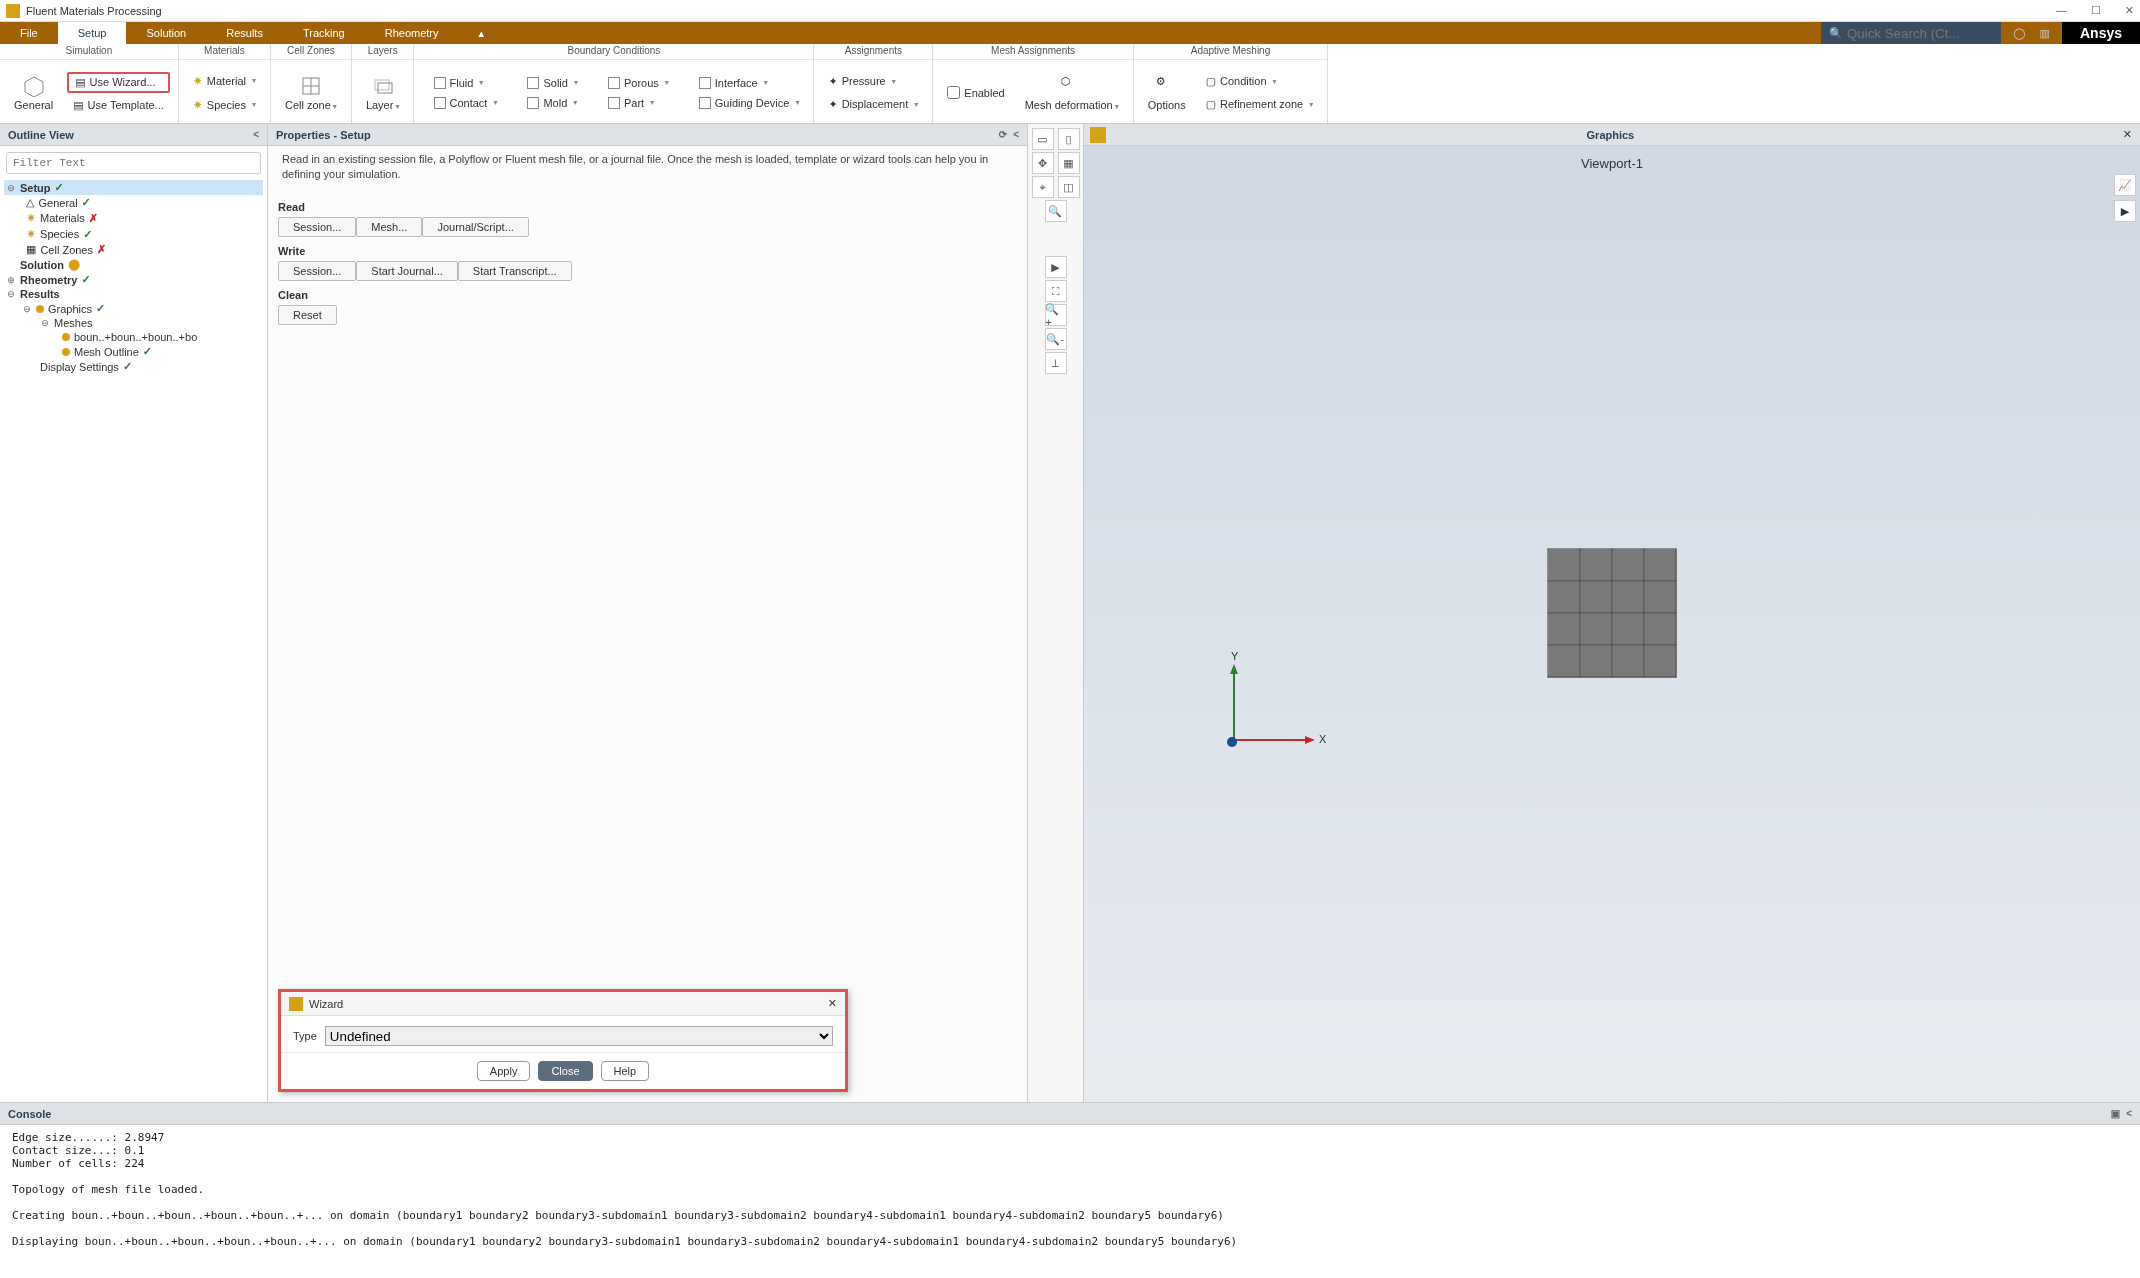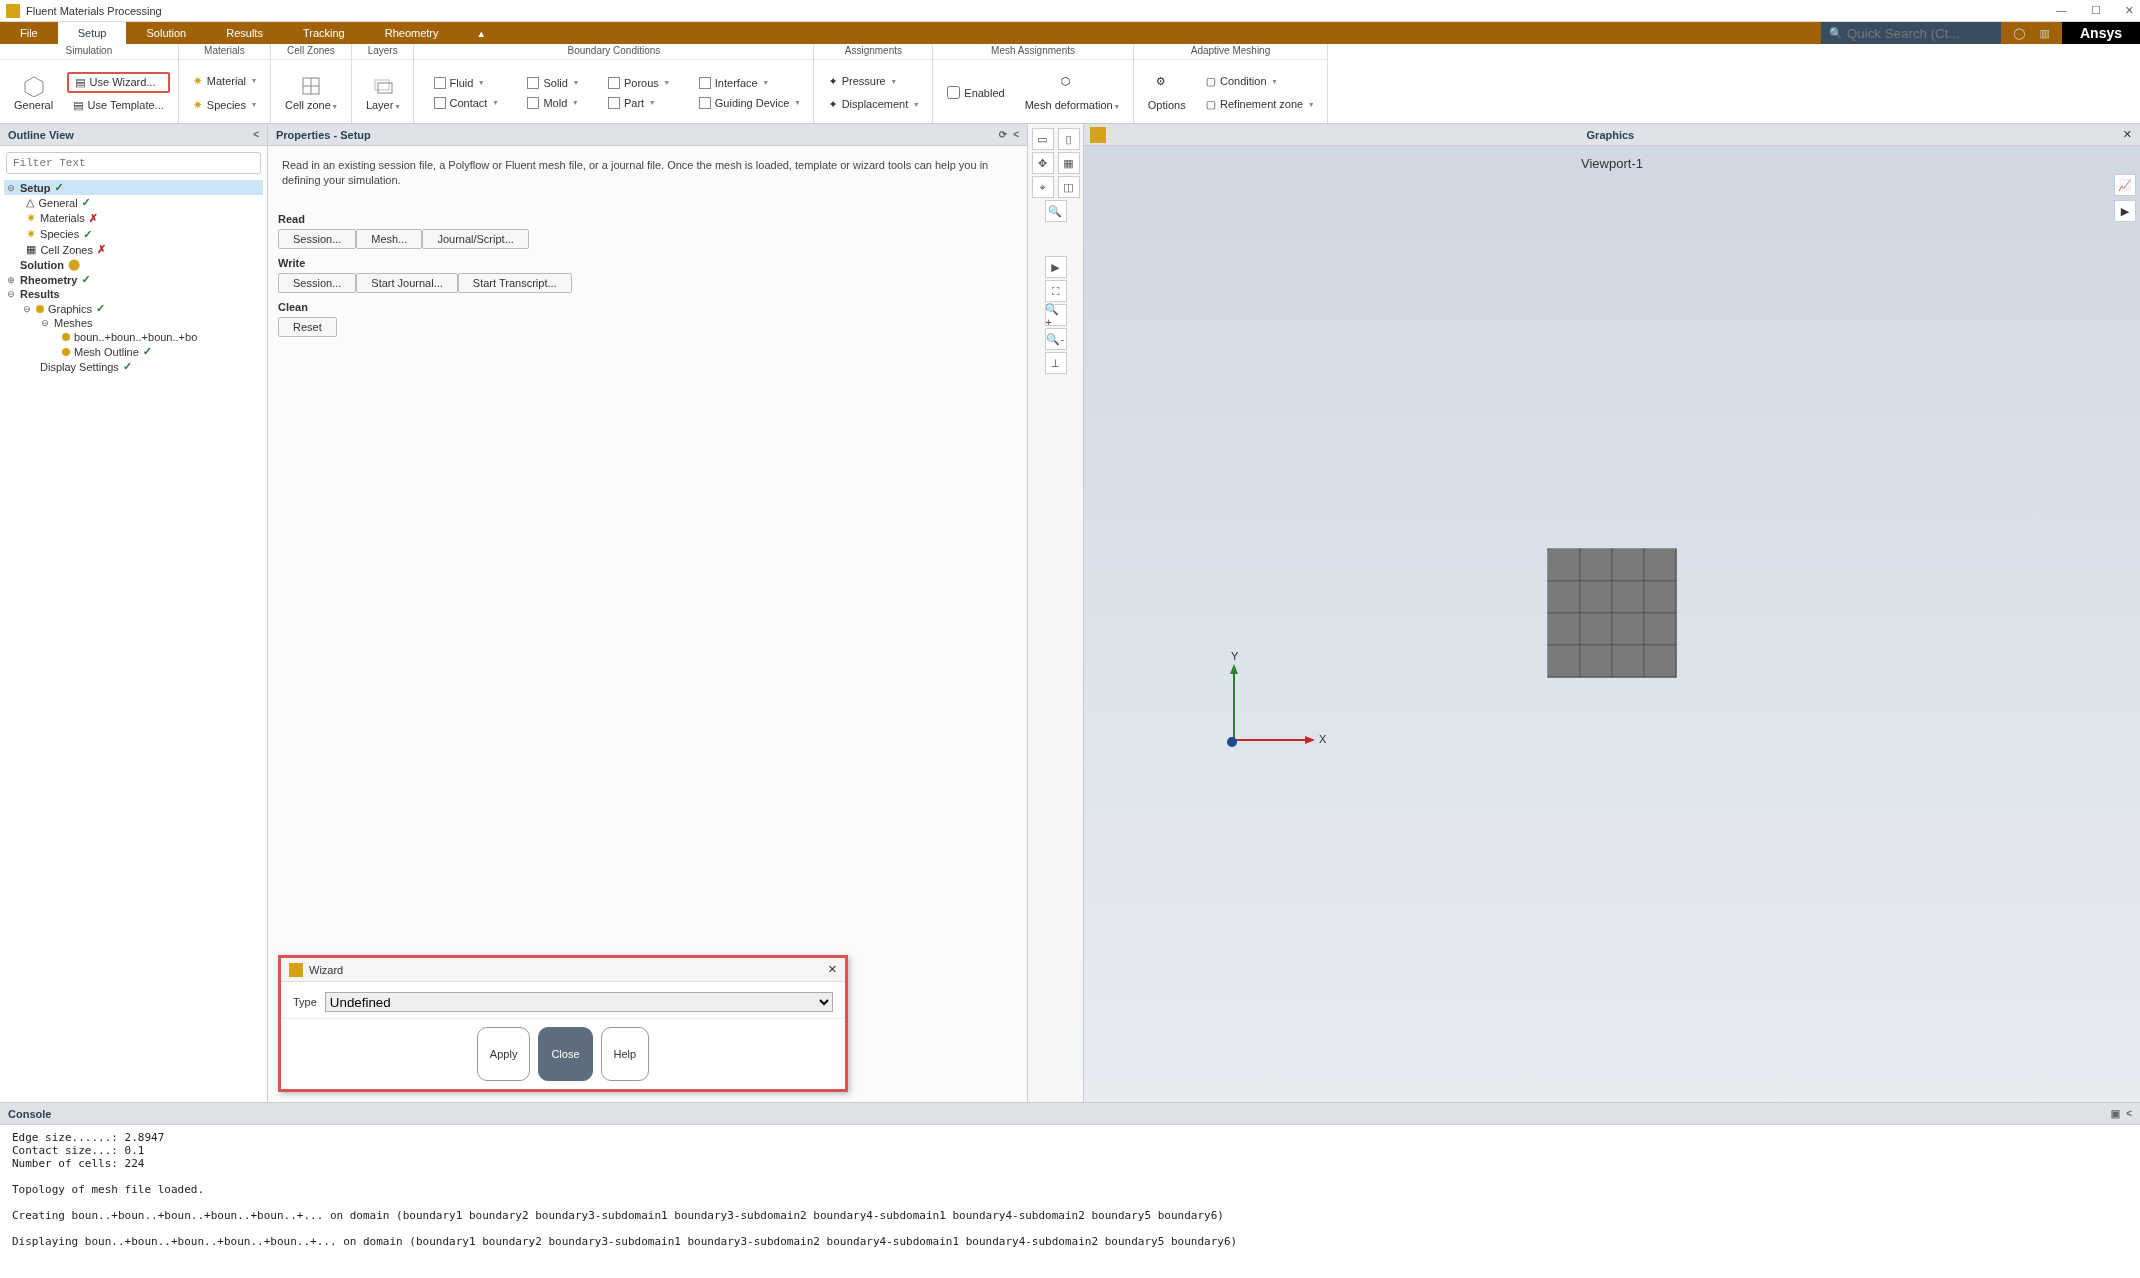--- a/index.html
+++ b/index.html
@@ -32,32 +32,32 @@
 .filter input { width: 100%; height: 22px; border: 1px solid #ccc; border-radius: 3px; padding: 0 6px; font-size: 11px; font-family: Liberation Mono, monospace; }
 .tree { padding: 0 4px; overflow: auto; flex: 1; }
 .tnode { display: flex; align-items: center; gap: 4px; padding: 1px 2px; white-space: nowrap; cursor: pointer; }
 .tnode.sel { background: #cce4f7; }
 .toggle { width: 10px; text-align: center; color: #666; cursor: pointer; font-size: 9px;}
 .chk { color: #2e7d32; font-weight: bold; }
 .xx { color: #c62828; font-weight: bold; }
 .warn { color: #d4a117; }
 .bullet { width:8px;height:8px;border-radius:50%;background:#d4a117;display:inline-block;}
 .props { flex: 0 0 760px; width:760px; background: #fbfbfb; border-right: 1px solid #ccc; display:flex; flex-direction:column; position:relative;}
-.props .hint { padding: 12px 14px; color: #444; line-height: 1.4; }
+.props .hint { padding: 6px 14px; color: #444; line-height: 1.4; }
 .props .sect { padding: 4px 10px; }
 .props .slabel { font-weight: 600; margin: 8px 0 4px 0; }
 .btnrow { display: flex; }
 .btn { border: 1px solid #bbb; background: #f7f7f7; padding: 3px 14px; border-radius: 2px; cursor: pointer; }
 .wizard { position: absolute; left: 10px; bottom: 10px; width: 570px; border: 3px solid #d9534f; background: #fff; box-shadow: 2px 2px 6px rgba(0,0,0,0.25); }
 .wizard .whdr { height: 24px; background: #f5f5f5; border-bottom: 1px solid #ddd; display: flex; align-items: center; padding: 0 8px; }
 .wizard .whdr .wicon { width: 14px; height: 14px; background: #d4a117; margin-right: 6px; }
 .wizard .wbody { padding: 10px 12px 6px 12px; display:flex; align-items:center; gap:8px;}
 .wizard select { flex:1; height: 20px; border:1px solid #aaa;}
 .wizard .wfooter { border-top:1px solid #eee; padding:8px; display:flex; justify-content:center; gap:8px;}
-.wizard .wbtn { border:1px solid #999; padding:20px 12px; border-radius:10px; cursor:pointer;}
+.wizard .wbtn { border:1px solid #999; padding:3px 12px; border-radius:4px; cursor:pointer;}
 .wizard .wbtn.primary { background:#5d6d7e; color:#fff; border-color:#5d6d7e;}
 .gtools { width: 56px; background:#f6f6f6; border-right:1px solid #ccc; display:flex; flex-direction:column; align-items:center; padding-top:4px; gap:2px;}
 .gtools .tb { width:22px; height:22px; border:1px solid #ccc; background:#fff; display:flex; align-items:center; justify-content:center; cursor:pointer; font-size:11px; color:#555;}
 .gtools .row2 { display:flex; gap:4px;}
 .graphics { flex:1; background:linear-gradient(#cfd8e3,#e8ecf1); position:relative; display:flex; flex-direction:column;}
 .graphics .ghdr2 { height:22px; background:#dfe3e8; border-bottom:1px solid #ccc; display:flex; align-items:center;}
 .graphics .tabicon { width:16px;height:16px;background:#d4a117;margin-left:6px;}
 .graphics .gtitle { flex:1; text-align:center; font-weight:600; color:#2d4053;}
 .graphics .close { padding:0 8px; cursor:pointer;}
 .viewport-label { text-align:center; padding:10px; color:#333; font-size:13px;}

